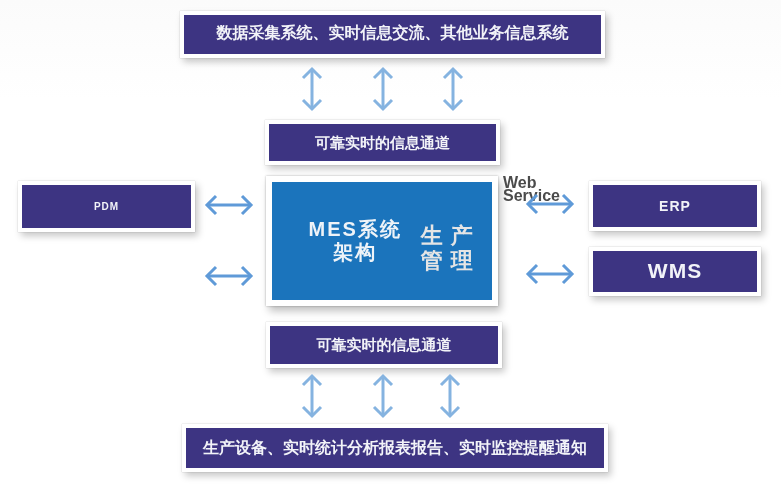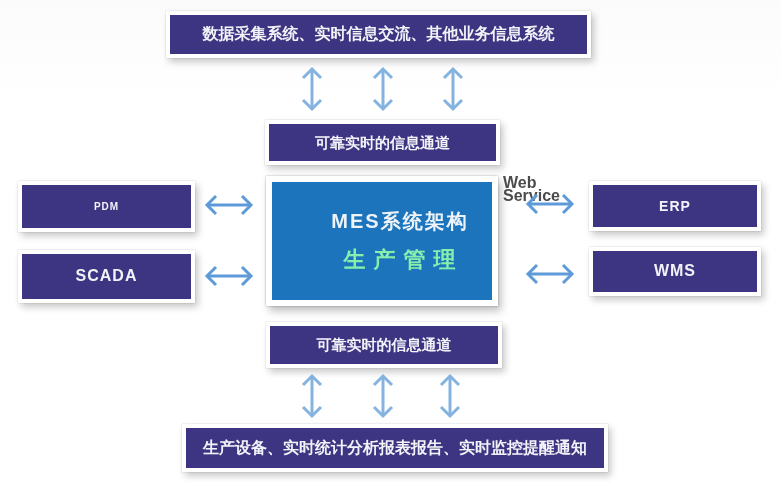--- a/index.html
+++ b/index.html
@@ -23,38 +23,38 @@
     position:absolute;
     display:flex;align-items:center;justify-content:center;
     background:var(--navy);
     border:4px solid #ffffff;
     box-shadow:0 0 1px rgba(0,0,0,.28), 3px 4px 7px rgba(0,0,0,.22);
     color:var(--box-text);
     font-weight:bold;
     text-align:center;
     line-height:1.15;
   }
-  .top-box   {left:166px; top:11px;  width:425px; height:47px; font-size:16px;}
+  .top-box   {left:180px; top:11px;  width:425px; height:47px; font-size:16px;font-family:Liberation Mono, monospace;}
   .chan-top  {left:265px; top:120px; width:235px; height:45px; font-size:15px;}
   .chan-bot  {left:266px; top:322px; width:236px; height:46px; font-size:15px;}
   .bottom-box{left:182px; top:424px; width:426px; height:48px; font-size:16px;justify-content:center;}
   .pdm-box   {left:18px;  top:181px; width:177px; height:51px; font-size:10px; letter-spacing:1px;}
   .scada-box {left:18px;  top:250px; width:177px; height:53px; font-size:16px; letter-spacing:1px;}
   .erp-box   {left:589px; top:181px; width:172px; height:50px; font-size:14px; letter-spacing:1px;}
-  .wms-box   {left:589px; top:247px; width:172px; height:49px; font-size:16px; letter-spacing:1px;}
+  .wms-box   {left:589px; top:247px; width:172px; height:49px; font-size:21px; letter-spacing:1px;}
   .center-box{
     left:266px; top:176px; width:232px; height:130px;
     background:var(--blue);
     border:6px solid #ffffff;
-    flex-direction:column;
+    flex-direction:row;
     box-shadow:0 0 2px rgba(0,0,0,.3), 3px 5px 8px rgba(0,0,0,.25);
     padding-left:36px;
   }
   .center-title{font-size:20px;letter-spacing:2px;color:#eef3f8;}
-  .center-sub{font-size:22px;letter-spacing:8px;margin-top:14px;margin-left:7px;color:#86efac;}
+  .center-sub{font-size:22px;letter-spacing:8px;margin-top:14px;margin-left:7px;color:#e5e5e5;}
   .arrow{position:absolute;fill:none;stroke-width:3;stroke-linecap:butt;stroke-linejoin:miter;}
   .arrow.v{stroke:var(--arrow-v);width:26px;height:48px;}
   .arrow.h{stroke:var(--arrow-h);width:52px;height:26px;}
   .side-label{
     position:absolute;
     color:var(--label-text);
     font-size:16px;font-weight:bold;
     text-align:left;line-height:13px;
   }
   .ws-label {left:503px;top:176px;width:90px;}
@@ -89,23 +89,20 @@
     <span>可靠实时的信息通道</span>
   </div>
 
   <div class="panel center-box">
     <div class="center-title">MES系统架构</div>
     <div class="center-sub">生产管理</div>
   </div>
 
   <div class="panel pdm-box">
     <span>PDM</span>
-  </div>
-  <div class="panel scada-box">
-    <span>SCADA</span>
   </div>
 
   <svg class="arrow h" style="left:203px;top:192px;" viewBox="0 0 52 26">
     <line x1="5" y1="13" x2="47" y2="13"></line>
       <polyline points="13,4 4,13 13,22"></polyline>
       <polyline points="39,4 48,13 39,22"></polyline>
   </svg>
   <svg class="arrow h" style="left:203px;top:263px;" viewBox="0 0 52 26">
     <line x1="5" y1="13" x2="47" y2="13"></line>
       <polyline points="13,4 4,13 13,22"></polyline>

